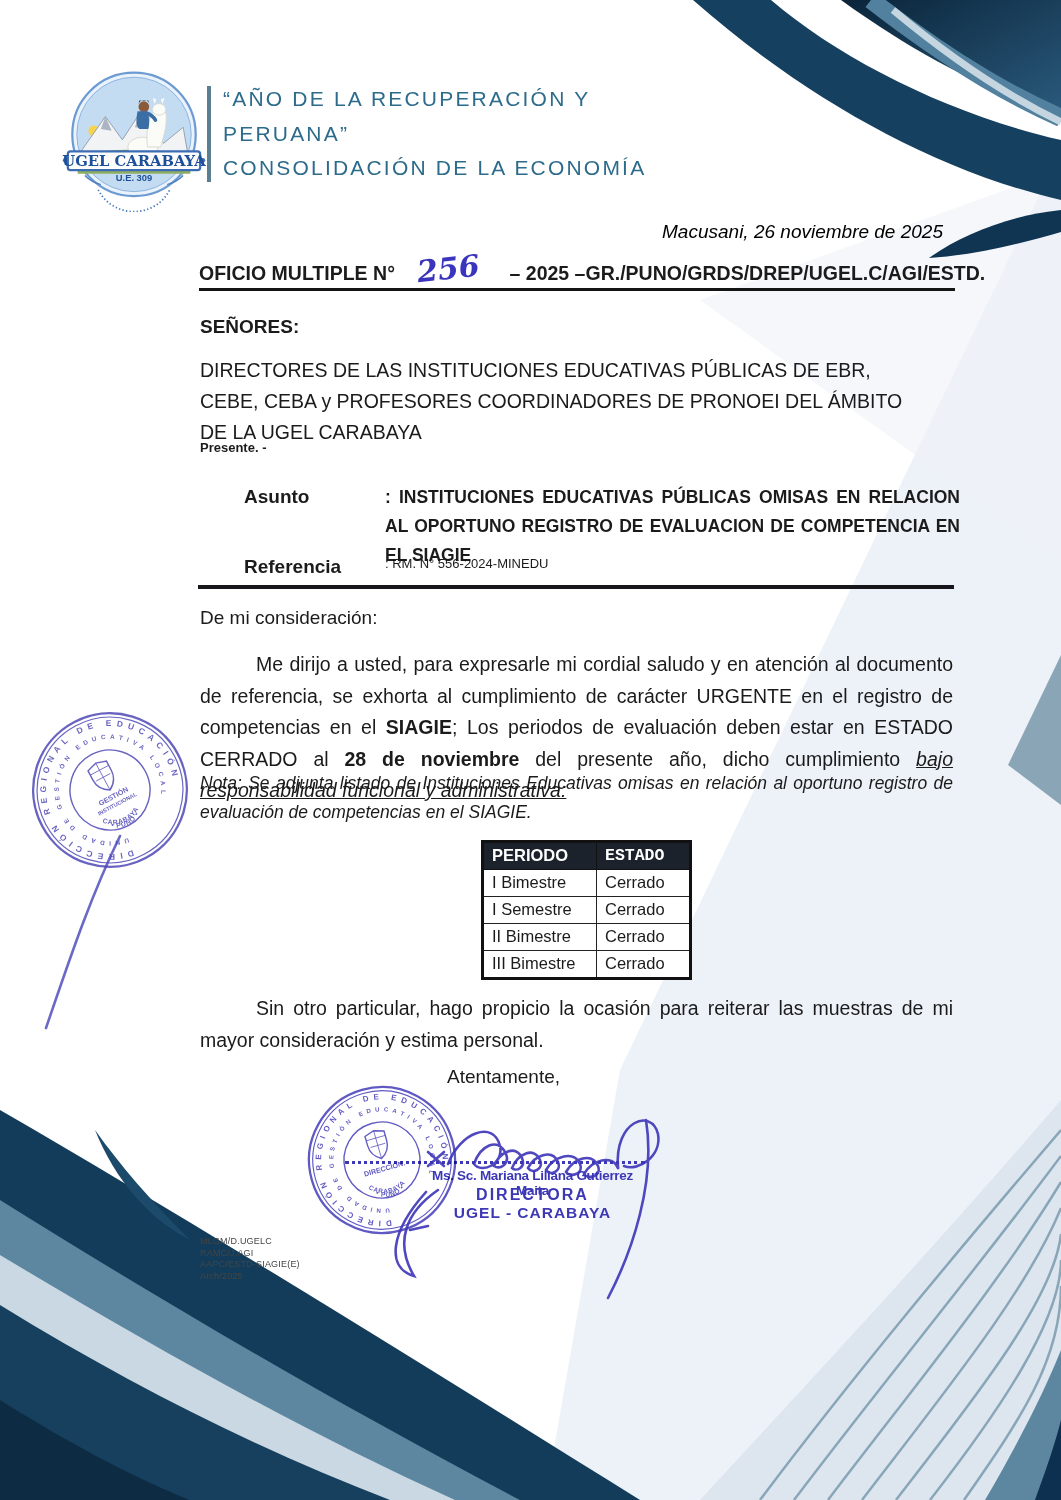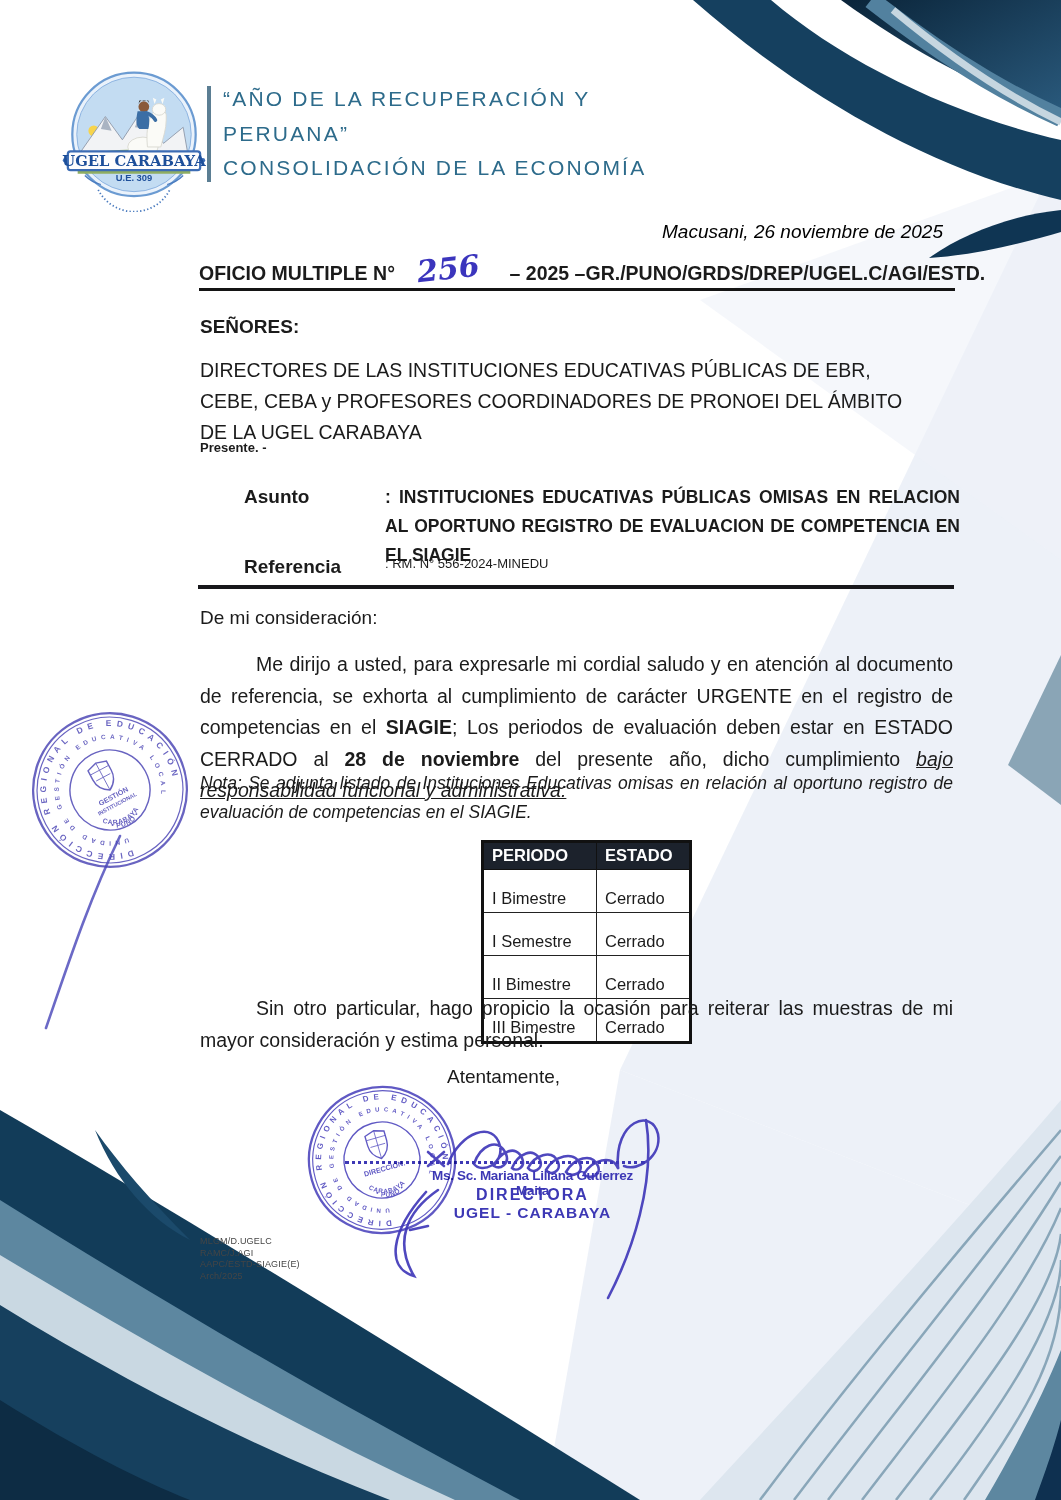--- a/index.html
+++ b/index.html
@@ -36,22 +36,22 @@
   .indent{text-indent:56px;}
   .body-p{left:200px;top:649px;}
   .u-ital{font-style:italic;text-decoration:underline;}
   .b{font-weight:bold;}
   .nota{left:200px;top:769px;width:753px;font-style:italic;font-size:17.5px;line-height:29px;text-align:justify;}
 
   
   .tbl{left:481px;top:840px;border-collapse:collapse;border:3px solid #111;background:#fff;}
   .tbl th{background:#1c222c;color:#fff;font-size:16.5px;font-weight:bold;text-align:left;
           padding:3px 8px 4px 8px;border:1.5px solid #111;}
-  .tbl td{font-size:16.5px;padding:19px 8px 4px 8px;border:1.5px solid #222;}
-  .tbl .c1{width:96px;margin-top:32px;} .tbl .c2{width:76px;}
+  .tbl td{font-size:16.5px;padding:3px 8px 4px 8px;border:1.5px solid #222;}
+  .tbl .c1{width:96px;margin-top:32px;} .tbl .c2{width:76px;font-family:Liberation Mono, monospace;}
 
   .closing{left:200px;top:993px;}
   .atentamente{left:447px;top:1066px;font-size:19px;}
 
   
   .stamp{mix-blend-mode:multiply;opacity:.92;}
   .stamp1{left:30px;top:710px;width:160px;height:160px;transform:rotate(-28deg);z-index:3;}
   .stamp2{left:306px;top:1084px;width:152px;height:152px;transform:rotate(-16deg);z-index:3;}
   .penstroke{left:28px;top:828px;width:130px;height:210px;z-index:3;}
   .sig{left:330px;top:1072px;width:340px;height:235px;z-index:4;}

